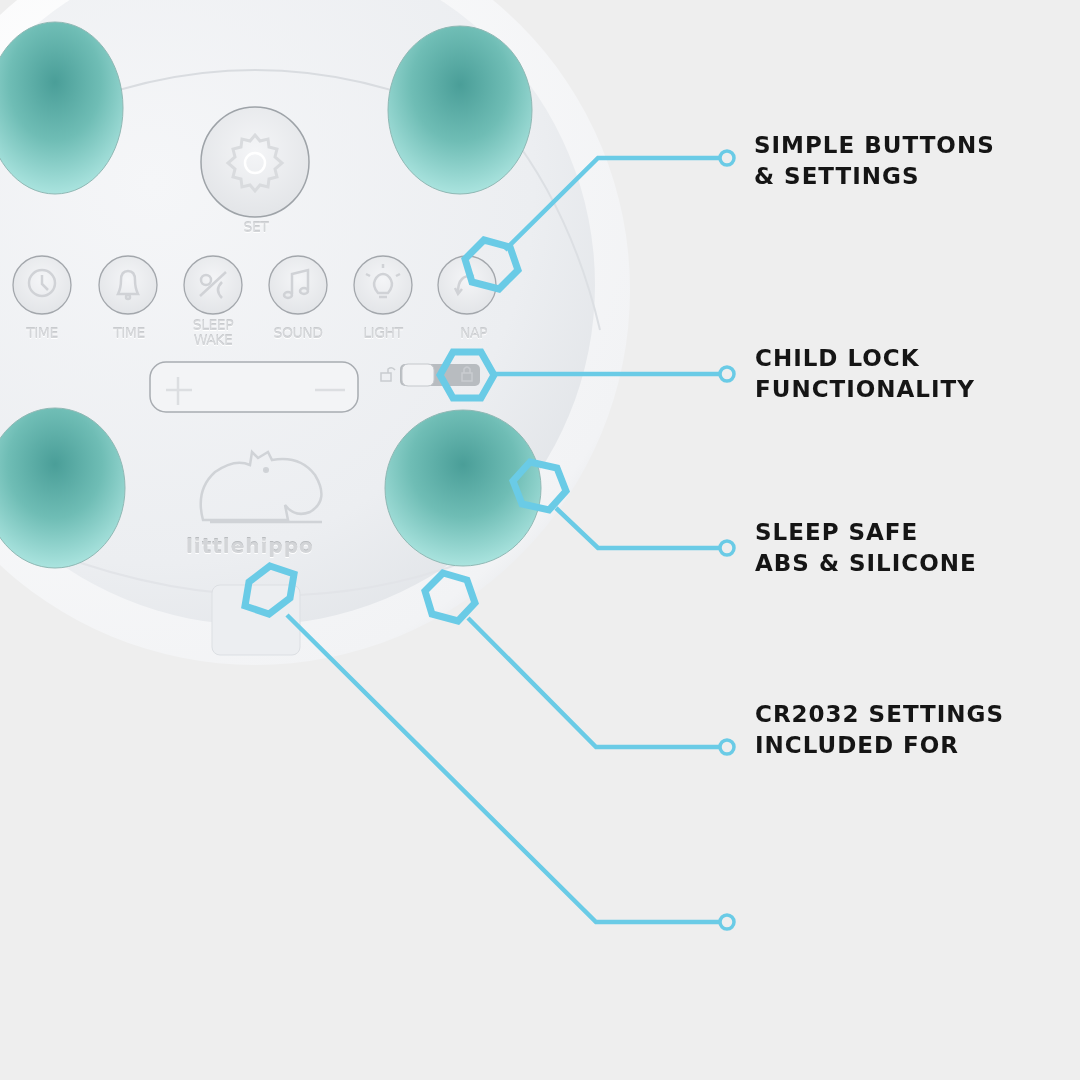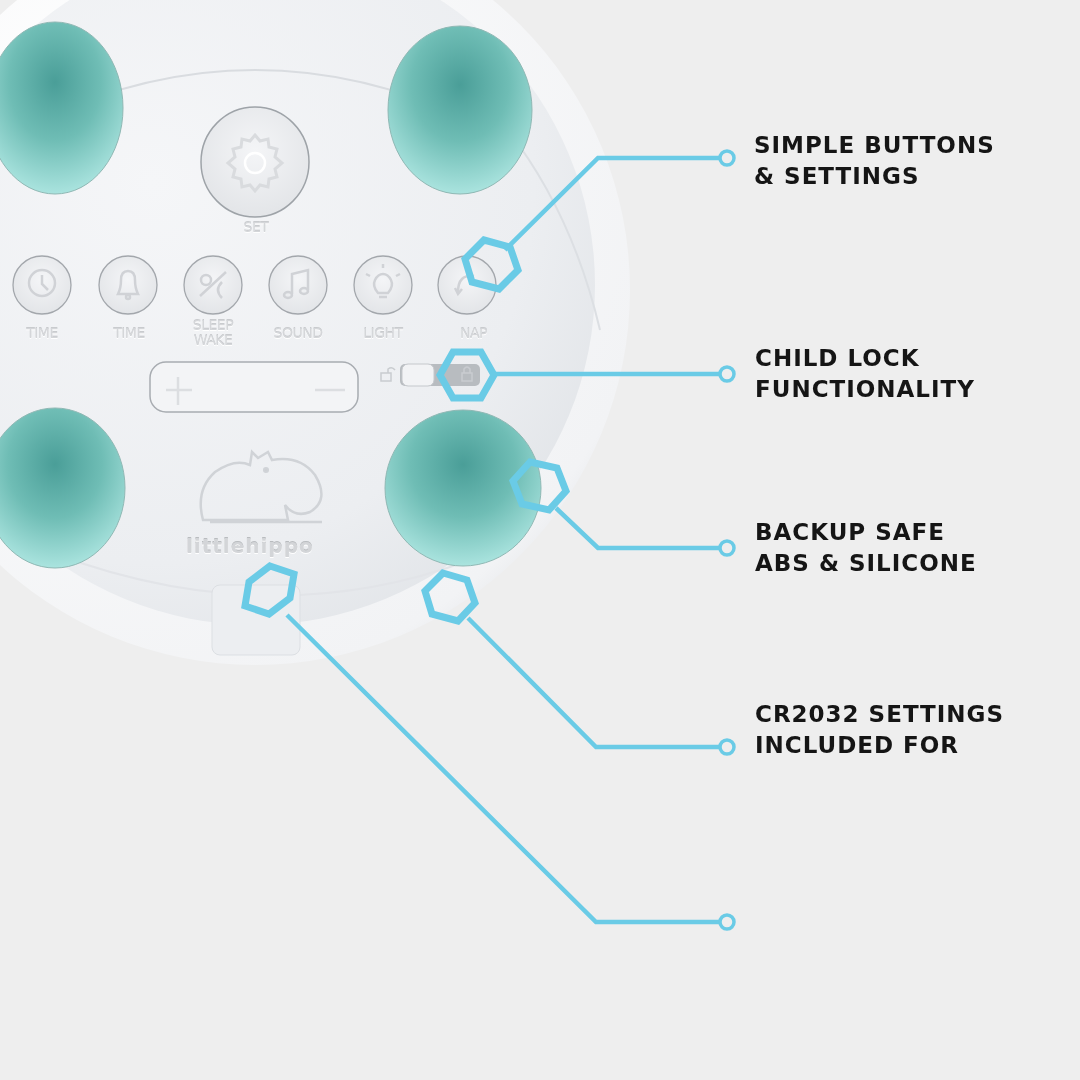--- a/index.html
+++ b/index.html
@@ -221,21 +221,21 @@
     <span>SIMPLE BUTTONS</span>
     <span>&amp; SETTINGS</span>
   </div>
 
   <div class="callout-text" style="left:755px; top:343px;">
     <span>CHILD LOCK</span>
     <span>FUNCTIONALITY</span>
   </div>
 
   <div class="callout-text" style="left:755px; top:517px;">
-    <span>BACKUP SAFE</span>
+    <span>SLEEP SAFE</span>
     <span>ABS &amp; SILICONE</span>
   </div>
 
   <div class="callout-text" style="left:755px; top:699px;">
     <span>CR2032 SETTINGS</span>
     <span>INCLUDED FOR</span>
   </div>
 
   <div class="callout-text" style="left:753px; top:890px;">
   </div>

